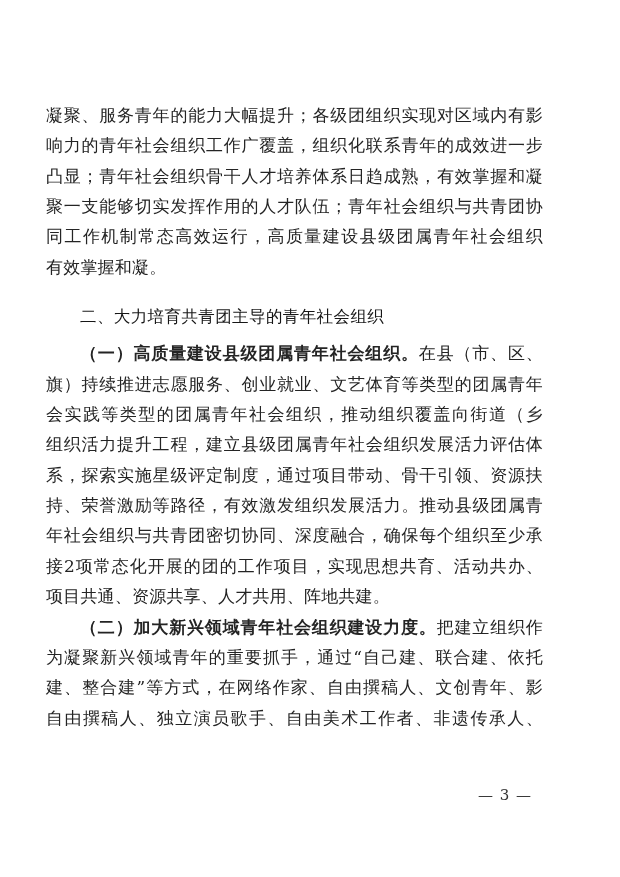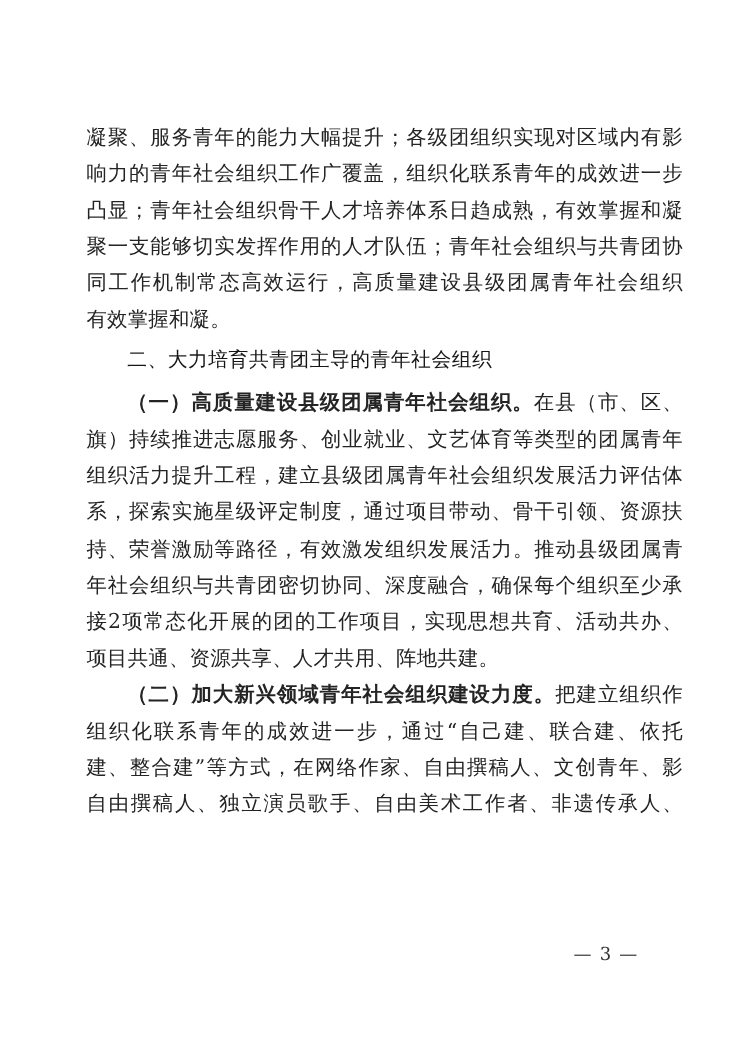--- a/index.html
+++ b/index.html
@@ -10,21 +10,21 @@
   .page {
     position: relative;
     width: 620px;
     height: 877px;
     background: #ffffff;
     overflow: hidden;
     font-family: "DejaVu Serif", "Liberation Serif", serif;
   }
   .doc-body {
     position: absolute;
-    left: 72px;
+    left: 46px;
     top: 100px;
     width: 497px;
   }
   .line {
     line-height: 30.35px;
     font-size: 17px;
     color: #242424;
     white-space: normal;
     letter-spacing: 0.2px;
   }
@@ -35,21 +35,21 @@
   }
   .line.indent {
     text-indent: 34px;
   }
   .line.heading {
     font-family: "DejaVu Sans", "Liberation Sans", sans-serif;
     font-weight: 700;
     font-size: 16.5px;
     color: #161616;
     letter-spacing: 0.4px;
-    margin-top: 3px;
+    margin-top: 20px;
     margin-bottom: 6px;
   }
   .seg-kai {
     font-weight: 600;
   }
   .seg-normal {
     font-weight: 400;
   }
   .page-number {
     position: absolute;
@@ -68,25 +68,26 @@
   <div class="doc-body">
       <div class="line body justify"><span class="seg-normal">凝聚、服务青年的能力大幅提升；各级团组织实现对区域内有影</span></div>
       <div class="line body justify"><span class="seg-normal">响力的青年社会组织工作广覆盖，组织化联系青年的成效进一步</span></div>
       <div class="line body justify"><span class="seg-normal">凸显；青年社会组织骨干人才培养体系日趋成熟，有效掌握和凝</span></div>
       <div class="line body justify"><span class="seg-normal">聚一支能够切实发挥作用的人才队伍；青年社会组织与共青团协</span></div>
       <div class="line body justify"><span class="seg-normal">同工作机制常态高效运行，高质量建设县级团属青年社会组织</span></div>
       <div class="line body"><span class="seg-normal">有效掌握和凝。</span></div>
       <div class="line heading indent"><span class="seg-normal">二、大力培育共青团主导的青年社会组织</span></div>
       <div class="line body justify indent"><span class="seg-kai">（一）高质量建设县级团属青年社会组织。</span><span class="seg-normal">在县（市、区、</span></div>
       <div class="line body justify"><span class="seg-normal">旗）持续推进志愿服务、创业就业、文艺体育等类型的团属青年</span></div>
+      <div class="line body justify"><span class="seg-normal">会实践等类型的团属青年社会组织，推动组织覆盖向街道（乡</span></div>
       <div class="line body justify"><span class="seg-normal">组织活力提升工程，建立县级团属青年社会组织发展活力评估体</span></div>
       <div class="line body justify"><span class="seg-normal">系，探索实施星级评定制度，通过项目带动、骨干引领、资源扶</span></div>
       <div class="line body justify"><span class="seg-normal">持、荣誉激励等路径，有效激发组织发展活力。推动县级团属青</span></div>
       <div class="line body justify"><span class="seg-normal">年社会组织与共青团密切协同、深度融合，确保每个组织至少承</span></div>
       <div class="line body justify"><span class="seg-normal">接2项常态化开展的团的工作项目，实现思想共育、活动共办、</span></div>
       <div class="line body"><span class="seg-normal">项目共通、资源共享、人才共用、阵地共建。</span></div>
       <div class="line body justify indent"><span class="seg-kai">（二）加大新兴领域青年社会组织建设力度。</span><span class="seg-normal">把建立组织作</span></div>
-      <div class="line body justify"><span class="seg-normal">组织化联系青年的成效进一步，通过“自己建、联合建、依托</span></div>
+      <div class="line body justify"><span class="seg-normal">为凝聚新兴领域青年的重要抓手，通过“自己建、联合建、依托</span></div>
       <div class="line body justify"><span class="seg-normal">建、整合建”等方式，在网络作家、自由撰稿人、文创青年、影</span></div>
       <div class="line body justify"><span class="seg-normal">自由撰稿人、独立演员歌手、自由美术工作者、非遗传承人、</span></div>
     </div>
   <div class="page-number">— 3 —</div>
 </div>
 
 </body></html>

